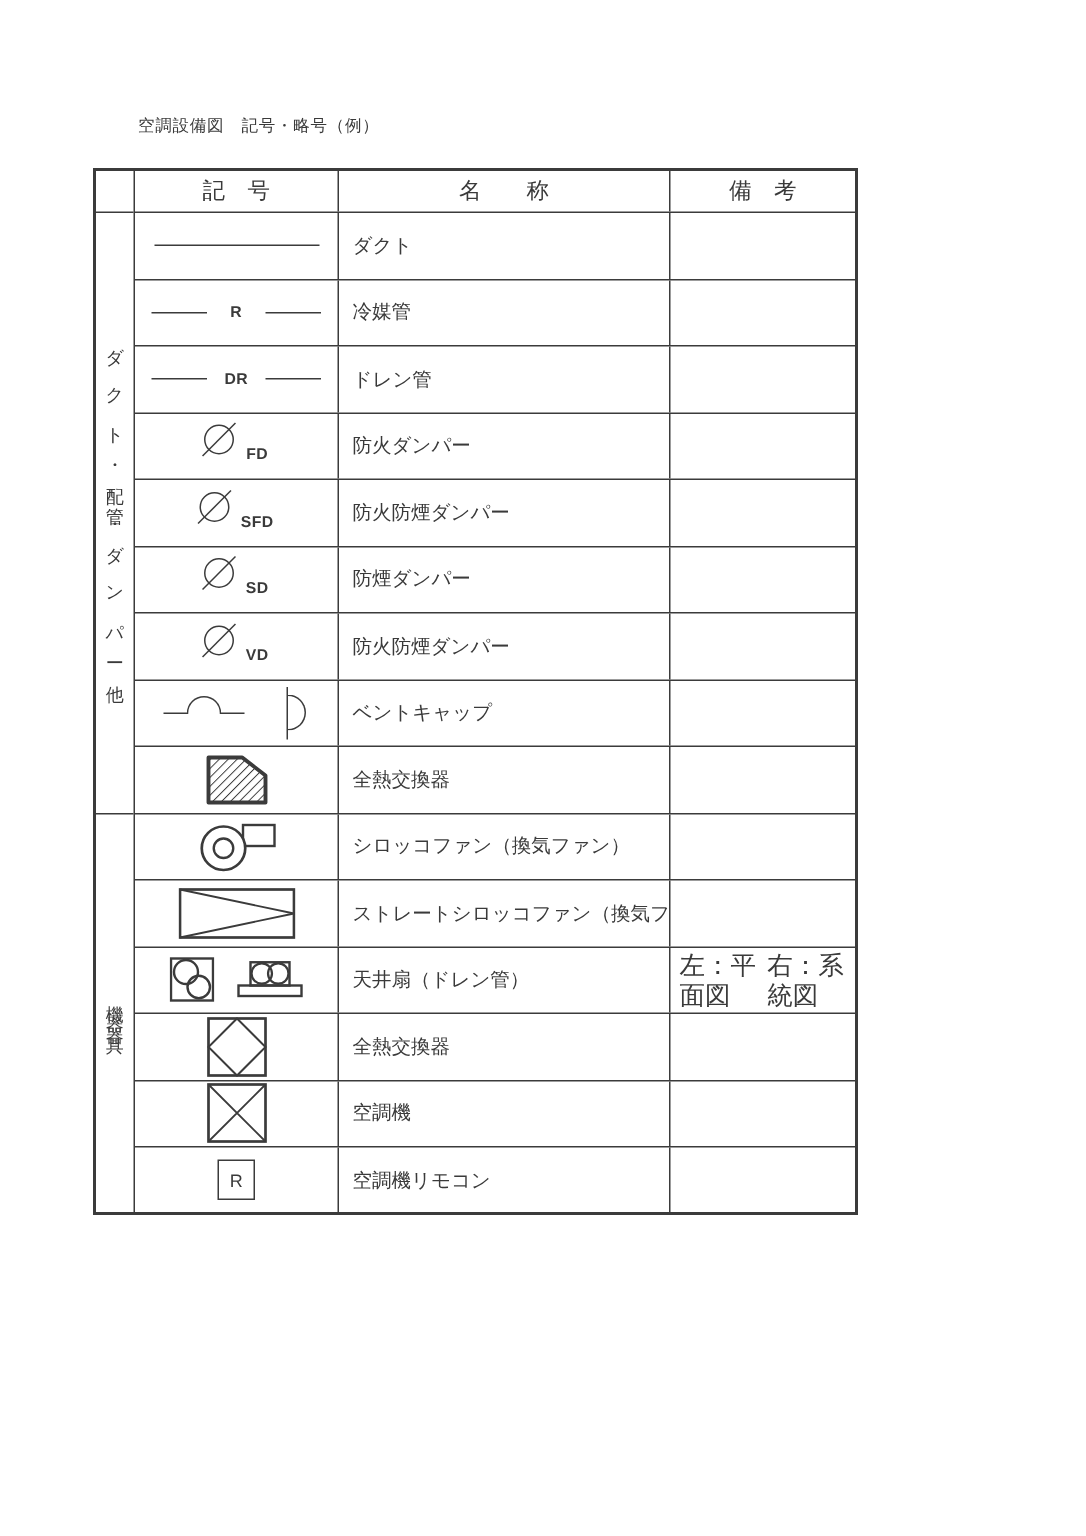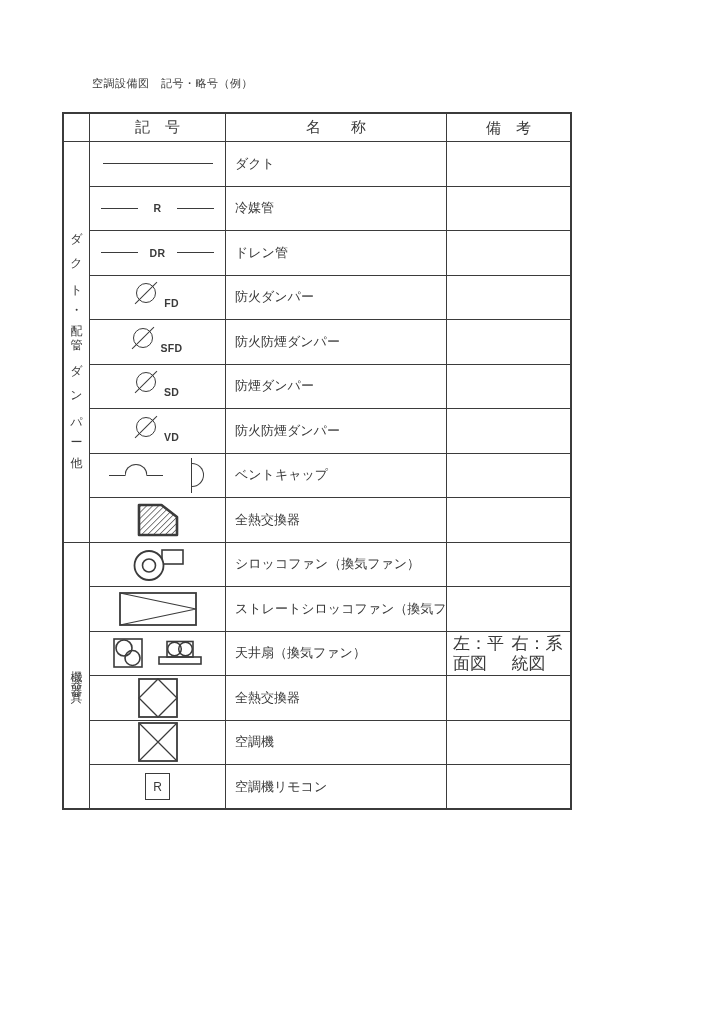--- a/index.html
+++ b/index.html
@@ -240,21 +240,21 @@
           <circle cx="19.5" cy="20" r="7.5" stroke="currentColor" fill="none" stroke-width="1.6"></circle>
                 </svg>
         <svg width="46" height="26" viewBox="0 0 46 26">
           <rect x="10" y="1.5" width="26" height="15.5" stroke="currentColor" fill="none" stroke-width="1.6"></rect>
           <circle cx="17.5" cy="9" r="6.8" stroke="currentColor" fill="none" stroke-width="1.5"></circle>
           <circle cx="28.5" cy="9" r="6.8" stroke="currentColor" fill="none" stroke-width="1.5"></circle>
           <rect x="2" y="17" width="42" height="7" stroke="currentColor" fill="none" stroke-width="1.6"></rect>
                 </svg>
               </span>
             </div>
-    <div class="cell c-name">天井扇（換気ファン）</div>
+    <div class="cell c-name">天井扇（ドレン管）</div>
     <div class="cell c-rem">
               <div>左：平面図</div>
               <div>右：系統図</div>
             </div>
   </div>
 
   <div class="trow">
     <div class="cell c-sym">
               <svg width="40" height="40" viewBox="0 0 40 40">
         <rect x="1" y="1" width="38" height="38" stroke="currentColor" fill="none" stroke-width="1.8"></rect>

